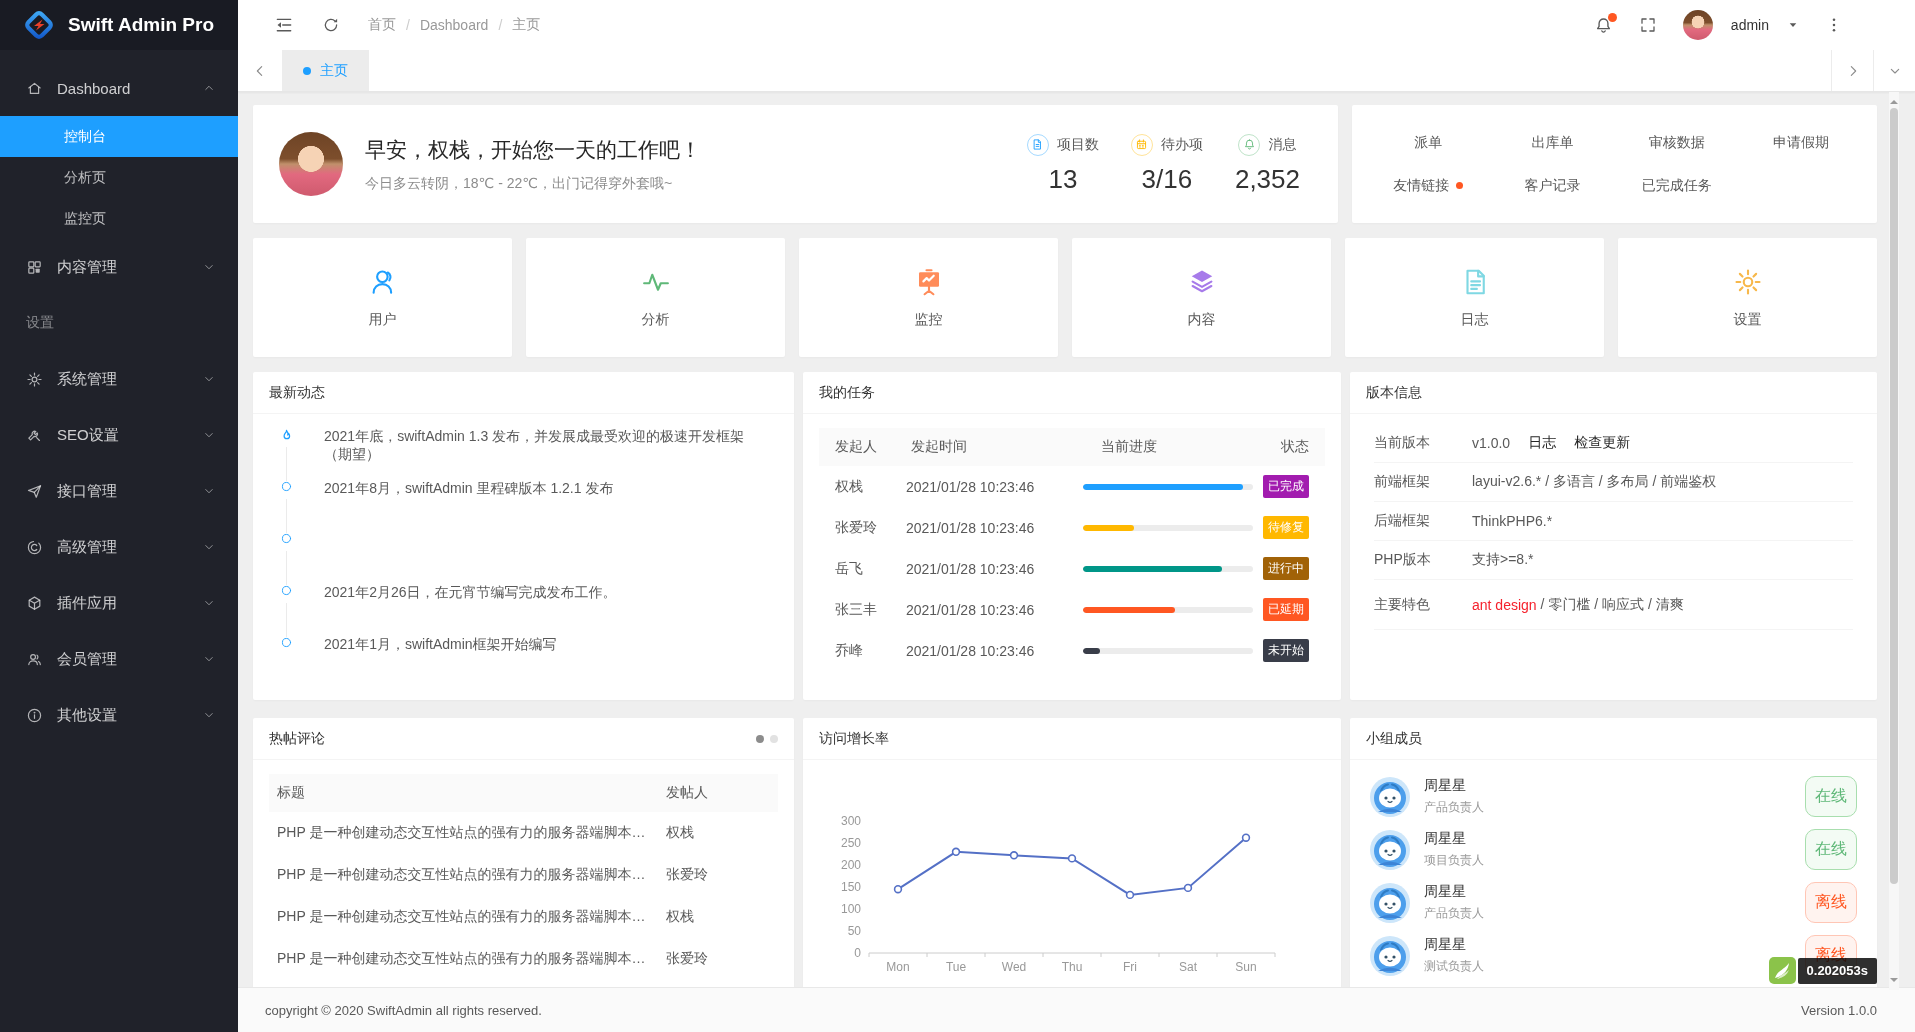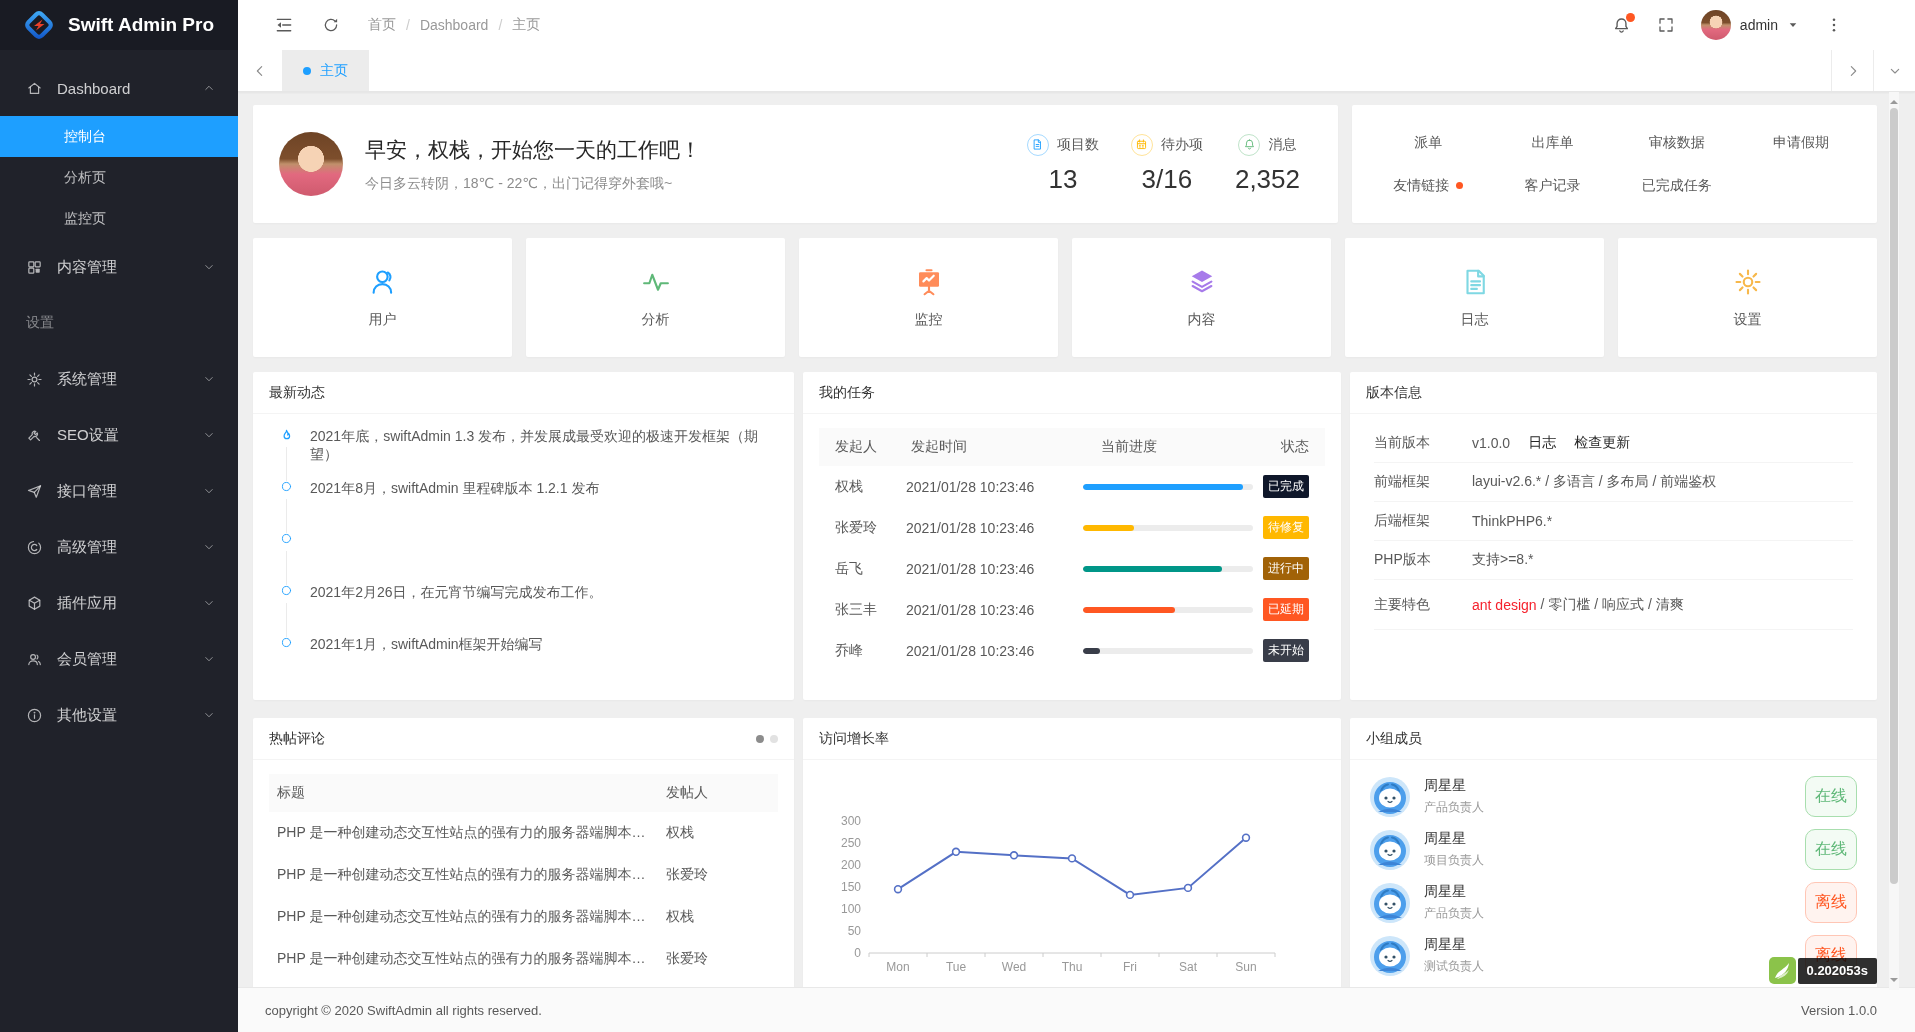--- a/index.html
+++ b/index.html
@@ -26,21 +26,21 @@
 
   
   .main{position:absolute;left:238px;right:0;top:0;bottom:0}
   .topbar{position:absolute;top:0;left:0;right:0;height:50px;background:#fff;display:flex;align-items:center;padding:0 72px 0 36px;gap:28px;z-index:4}
   .tb-icon{color:#595959;cursor:pointer;display:flex;align-items:center}
   .breadcrumb{display:flex;align-items:center;gap:10px;color:#999;font-size:14px}
   .breadcrumb .sep{color:#ccc}
   .topbar-right{margin-left:auto;display:flex;align-items:center;gap:26px}
   .bell-wrap{position:relative}
   .bell-dot{position:absolute;top:-3px;right:-4px;width:9px;height:9px;border-radius:50%;background:#FF5722}
-  .user-chip{display:flex;align-items:center;gap:9px;cursor:pointer}
+  .user-chip{display:flex;align-items:center;gap:18px;cursor:pointer}
   .avatar{width:30px;height:30px;border-radius:50%;flex:none;background:radial-gradient(circle at 50% 40%,#f6d3b5 0 27%,rgba(0,0,0,0) 28%),linear-gradient(180deg,#6e4426 0%,#7d4e2c 42%,#c0906b 50%,#e2697f 66%,#cf5a6e 100%)}
   .username{color:#333;font-size:14px}
   .caret{display:flex;color:#595959}
 
   .tabbar{position:absolute;top:50px;left:0;right:0;height:42px;background:#fff;border-bottom:1px solid #e6e6e6;box-shadow:0 1px 2px rgba(0,0,0,.05);display:flex;align-items:stretch;z-index:3}
   .tab-btn{width:44px;display:flex;align-items:center;justify-content:center;color:#8c8c8c;cursor:pointer}
   .tab{display:flex;align-items:center;gap:9px;padding:0 21px;background:#ececec;color:#1E9FFF;font-size:14px;cursor:pointer}
   .tab-dot{width:8px;height:8px;border-radius:50%;background:#1E9FFF}
   .tabbar-right{margin-left:auto;display:flex}
   .tabbar-right .tab-btn{border-left:1px solid #ececec;width:42px}
@@ -71,21 +71,21 @@
   .quicklinks{display:grid;grid-template-columns:repeat(4,1fr);grid-auto-rows:43px;align-content:center;justify-items:center;align-items:center;padding:0 14px}
   .qlink{font-size:14px;color:#595959;display:flex;align-items:center;gap:7px}
   .qdot{width:7px;height:7px;border-radius:50%;background:#FF5722}
 
   
   .shortcut{display:flex;flex-direction:column;align-items:center;justify-content:center;gap:14px;cursor:pointer}
   .sc-label{font-size:14px;color:#595959}
 
   
   .timeline{padding:12px 24px 0}
-  .tl-item{display:flex;gap:15px;height:52px}
+  .tl-item{display:flex;gap:29px;height:52px}
   .tl-marker{width:18px;display:flex;justify-content:center;position:relative;flex:none}
   .tl-marker .line{position:absolute;top:21px;bottom:-3px;left:50%;width:1px;background:#ebebeb}
   .tl-item:last-child .line{display:none}
   .tl-ico{color:#1E9FFF;display:flex;padding-top:2px}
   .tl-text{font-size:14px;color:#595959;padding-top:2px}
 
   
   .ttable{margin:14px 16px 0}
   .trow{display:flex;align-items:center;height:41px;padding:0 16px;font-size:14px;color:#595959}
   .trow.head{background:#fafafa;height:38px;color:#595959}
@@ -576,21 +576,21 @@
               </div>
               <div class="trow">
     <span class="tc1">权栈</span>
     <span class="tc2">2021/01/28 10:23:46</span>
     <span class="tc3">
                   <span class="pbar">
                     <i style="width:94%;background:#1E9FFF"></i>
                   </span>
                 </span>
     <span class="tc4">
-                  <span class="badge" style="background:#0f172a">已完成</span>
+                  <span class="badge" style="background:#a21caf">已完成</span>
                 </span>
   </div>
               <div class="trow">
     <span class="tc1">张爱玲</span>
     <span class="tc2">2021/01/28 10:23:46</span>
     <span class="tc3">
                   <span class="pbar">
                     <i style="width:30%;background:#FFB800"></i>
                   </span>
                 </span>

